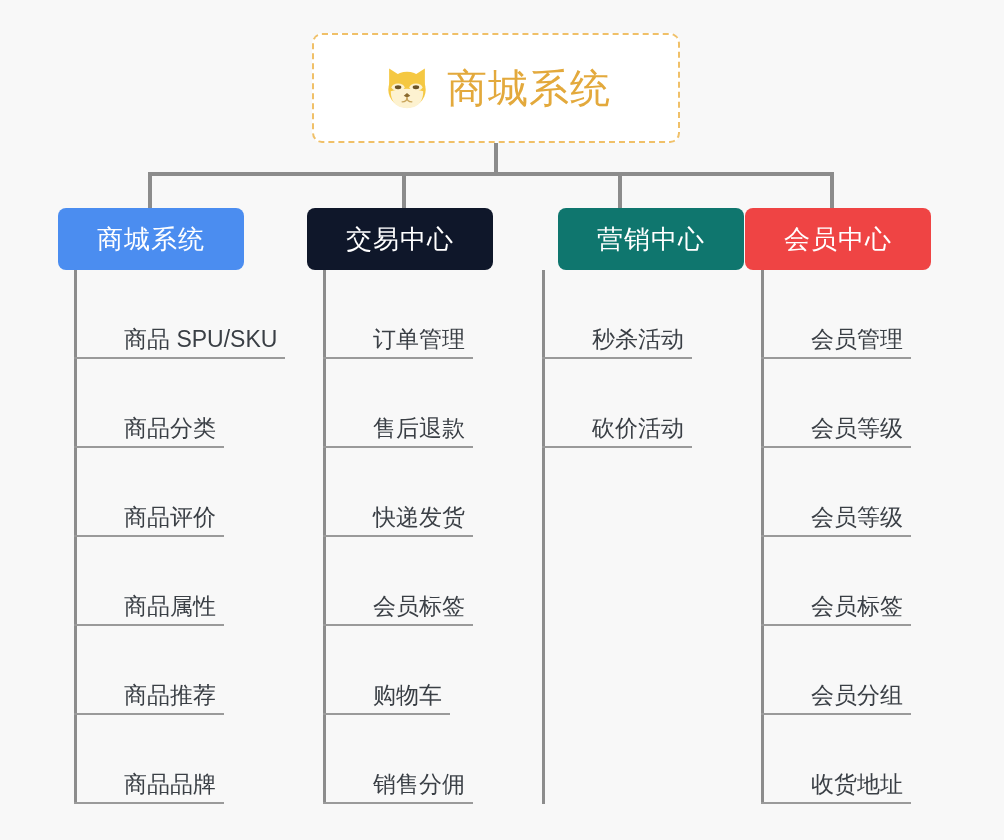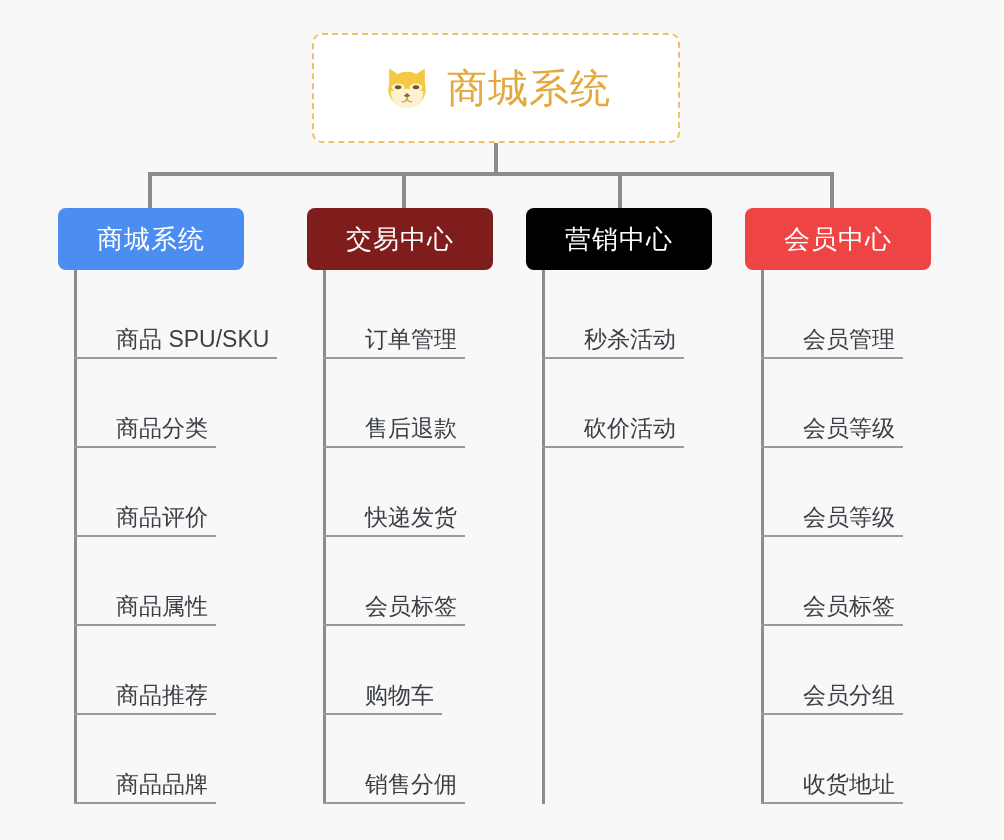--- a/index.html
+++ b/index.html
@@ -106,21 +106,21 @@
     top: 0;
     width: 3px;
     background: #8c8c8c;
   }
 
   .leaf {
     position: relative;
     height: 89px;
     display: flex;
     align-items: flex-end;
-    padding-left: 0;
+    padding-left: 8px;
   }
   .leaf-label {
     display: inline-block;
     margin-left: 34px;
     padding: 0 8px 6px 8px;
     font-size: 23px;
     line-height: 1.05;
     color: #3a3f45;
     white-space: nowrap;
     border-bottom: 2px solid #9a9a9a;
@@ -194,21 +194,21 @@
       <div class="leaf">
           <span class="leaf-label">商品推荐</span>
         </div>
       <div class="leaf">
           <span class="leaf-label">商品品牌</span>
         </div>
     </div>
   </div>
 
   <div class="column" style="left:307px;">
-    <div class="col-header" style="background: #7f1d1d;">
+    <div class="col-header" style="background: #0f172a;">
       <span>交易中心</span>
     </div>
     <div class="col-body">
       <div class="col-trunk" style="height: 534px;"></div>
       <div class="leaf">
           <span class="leaf-label">订单管理</span>
         </div>
       <div class="leaf">
           <span class="leaf-label">售后退款</span>
         </div>
@@ -221,21 +221,21 @@
       <div class="leaf">
           <span class="leaf-label">购物车</span>
         </div>
       <div class="leaf">
           <span class="leaf-label">销售分佣</span>
         </div>
     </div>
   </div>
 
   <div class="column" style="left:526px;">
-    <div class="col-header" style="background: #000000;">
+    <div class="col-header" style="background: #0f766e; margin-left: 32px;">
       <span>营销中心</span>
     </div>
     <div class="col-body">
       <div class="col-trunk" style="height: 534px;"></div>
       <div class="leaf">
           <span class="leaf-label">秒杀活动</span>
         </div>
       <div class="leaf">
           <span class="leaf-label">砍价活动</span>
         </div>

